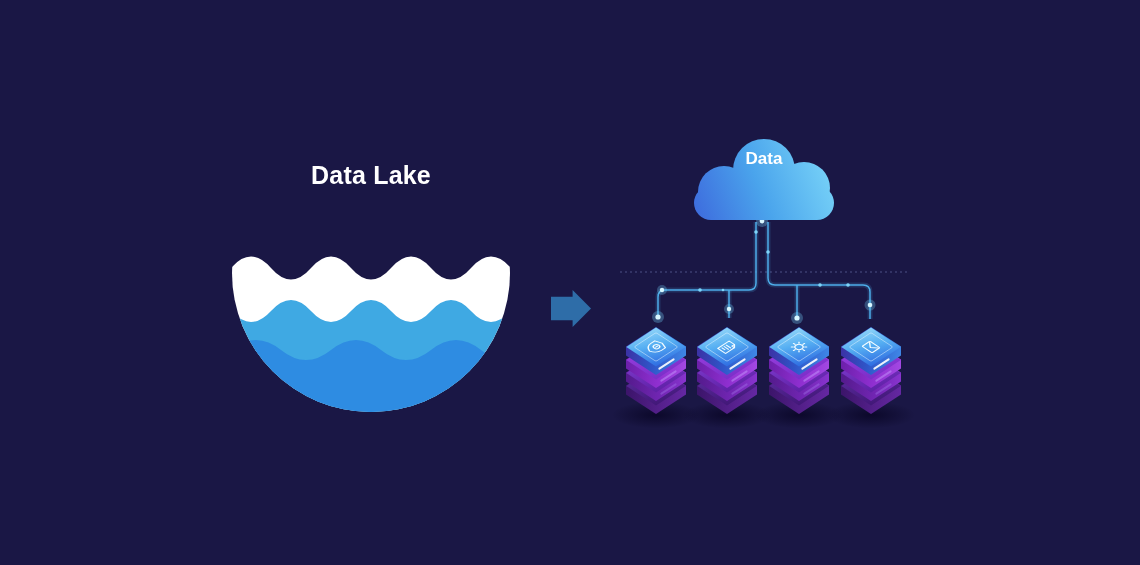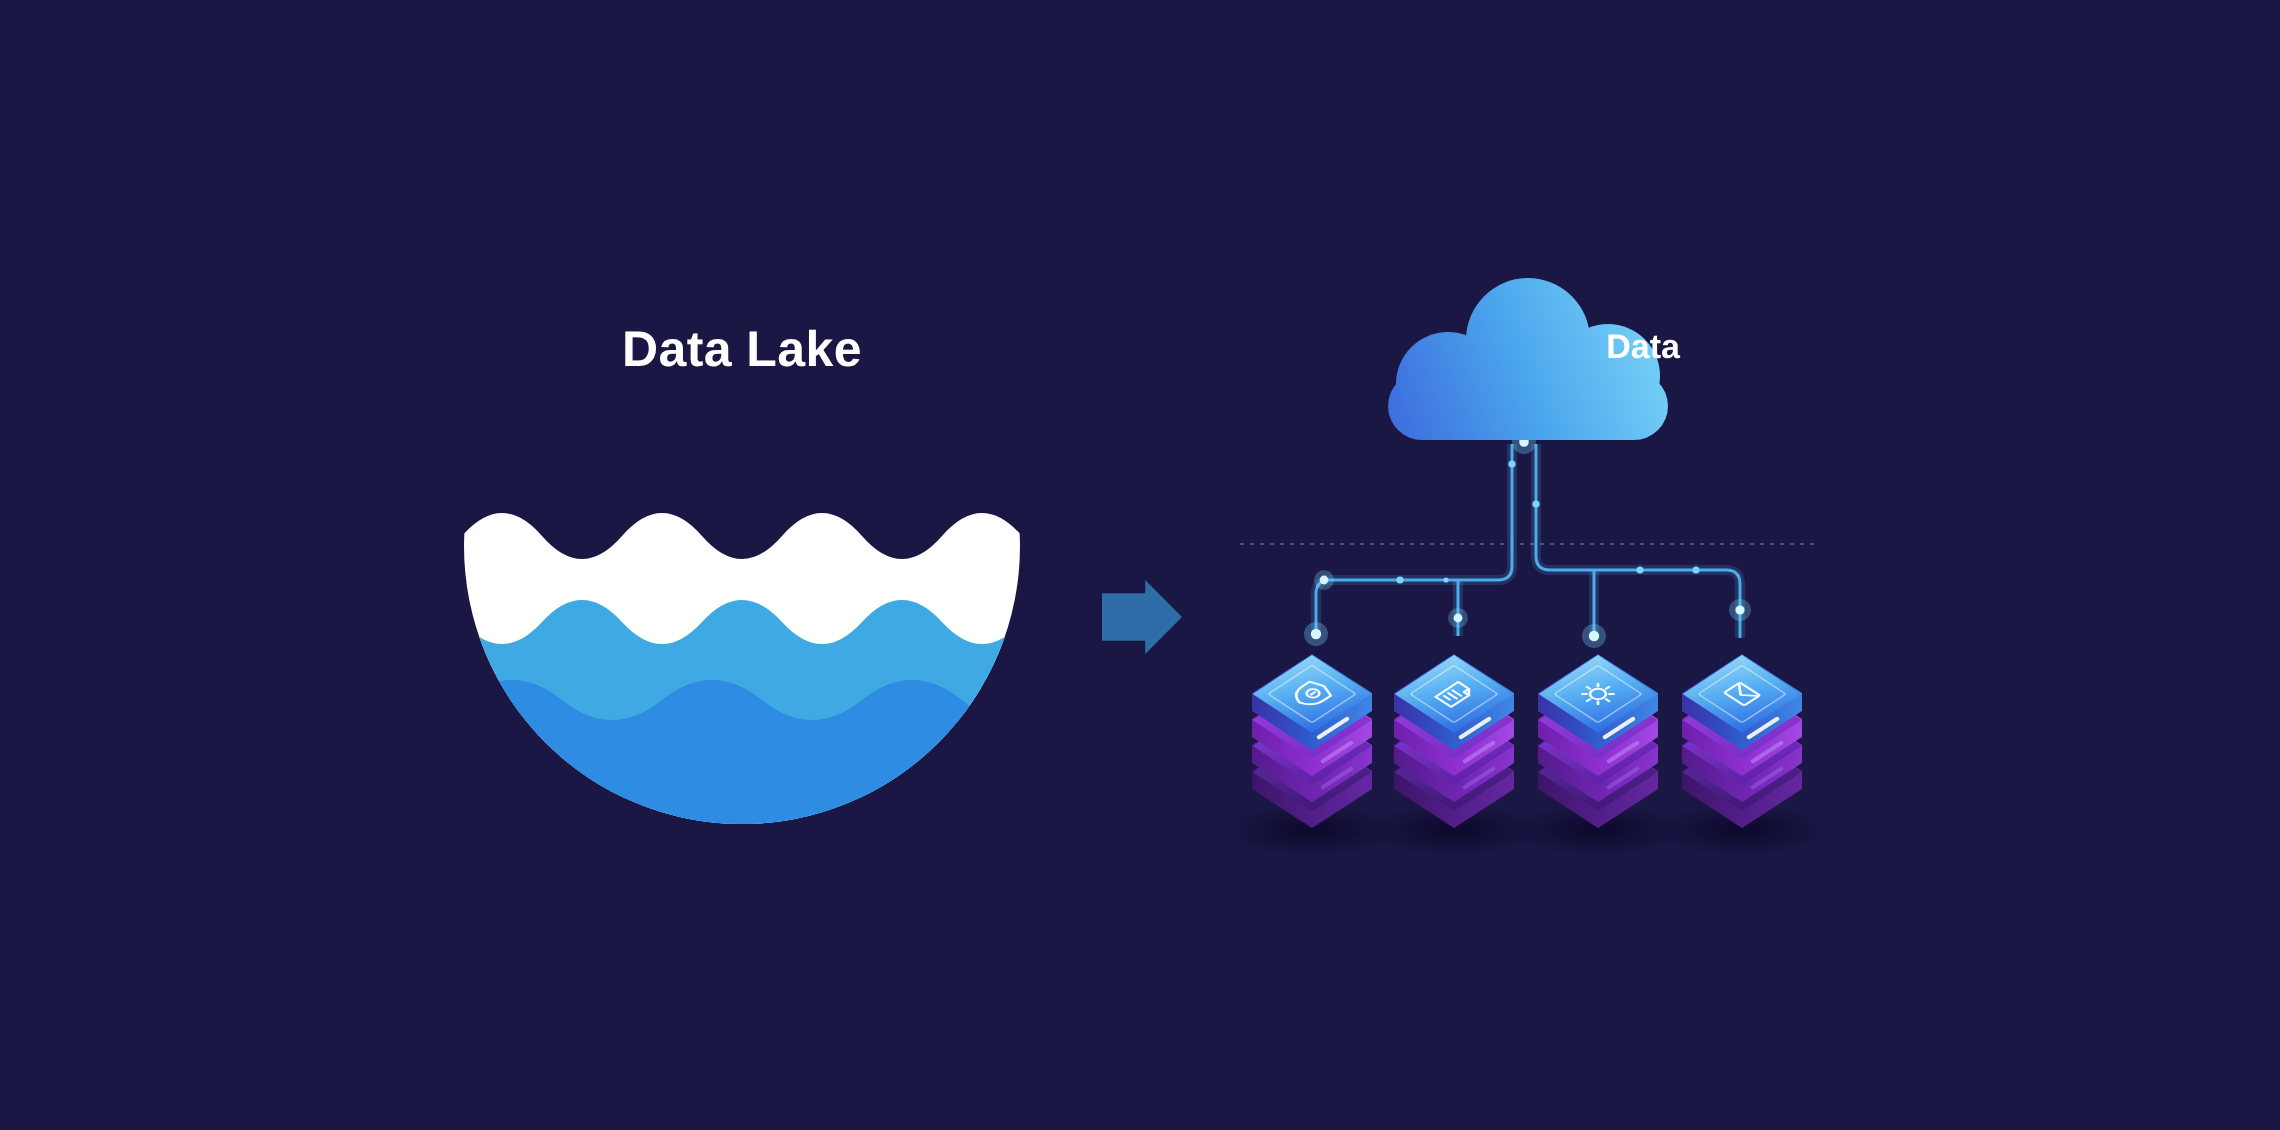--- a/index.html
+++ b/index.html
@@ -17,21 +17,21 @@
   .lake-svg { position:absolute; left:231px; top:244px; }
   
   .arrow {
     position:absolute; left:551px; top:290px; width:40px; height:37px;
     background: var(--arrow, #2e6da8);
     clip-path: polygon(0 18%, 54% 18%, 54% 0%, 100% 50%, 54% 100%, 54% 82%, 0 82%);
   }
   
   .cloud-svg { position:absolute; left:688px; top:134px; }
   .cloud-label {
-    position:absolute; left:688px; top:163px; width:152px; text-align:right;
+    position:absolute; left:688px; top:148px; width:152px; text-align:center;
     color:var(--text,#fff); font-size:17px; line-height:22px; font-weight:bold;
   }
   
   .circuit-svg { position:absolute; left:600px; top:218px; }
   
   .server { position:absolute; top:327px; width:60px; height:100px; }
   .server .shadow {
     position:absolute; left:-16px; top:74px; width:92px; height:28px;
     background: radial-gradient(ellipse at center, rgba(4,0,28,.65) 0%, rgba(4,0,28,0) 68%);
   }

